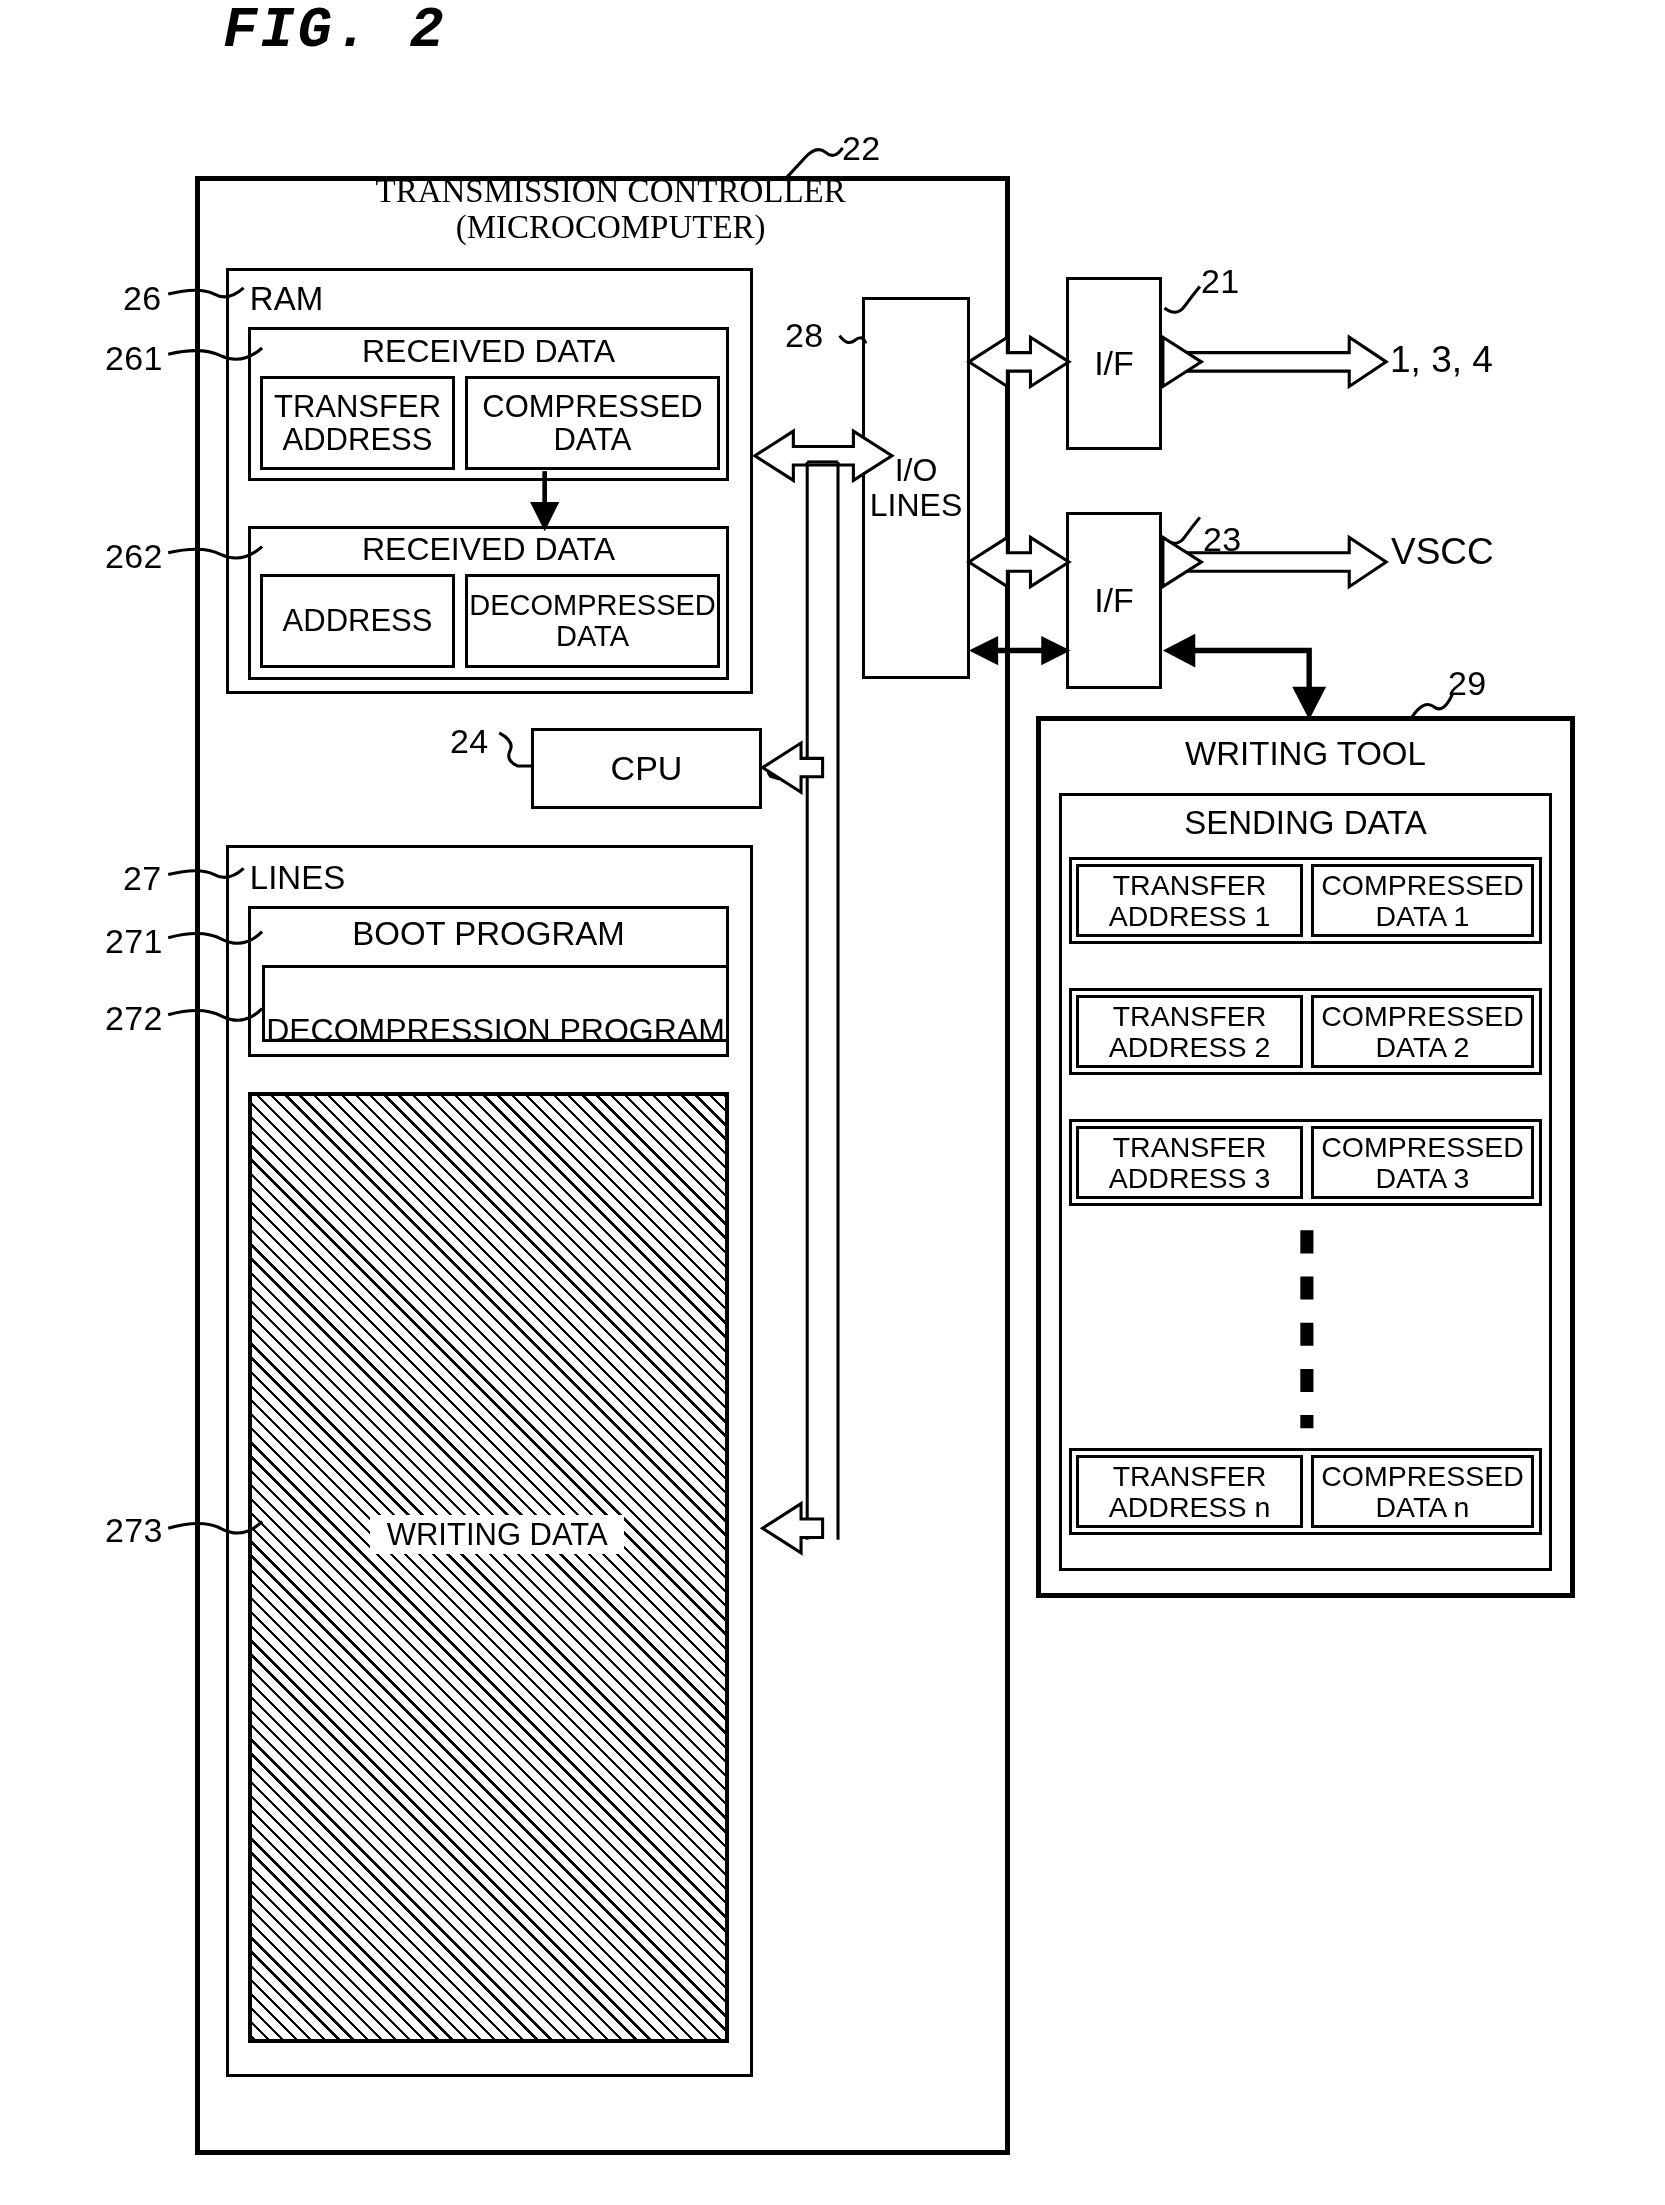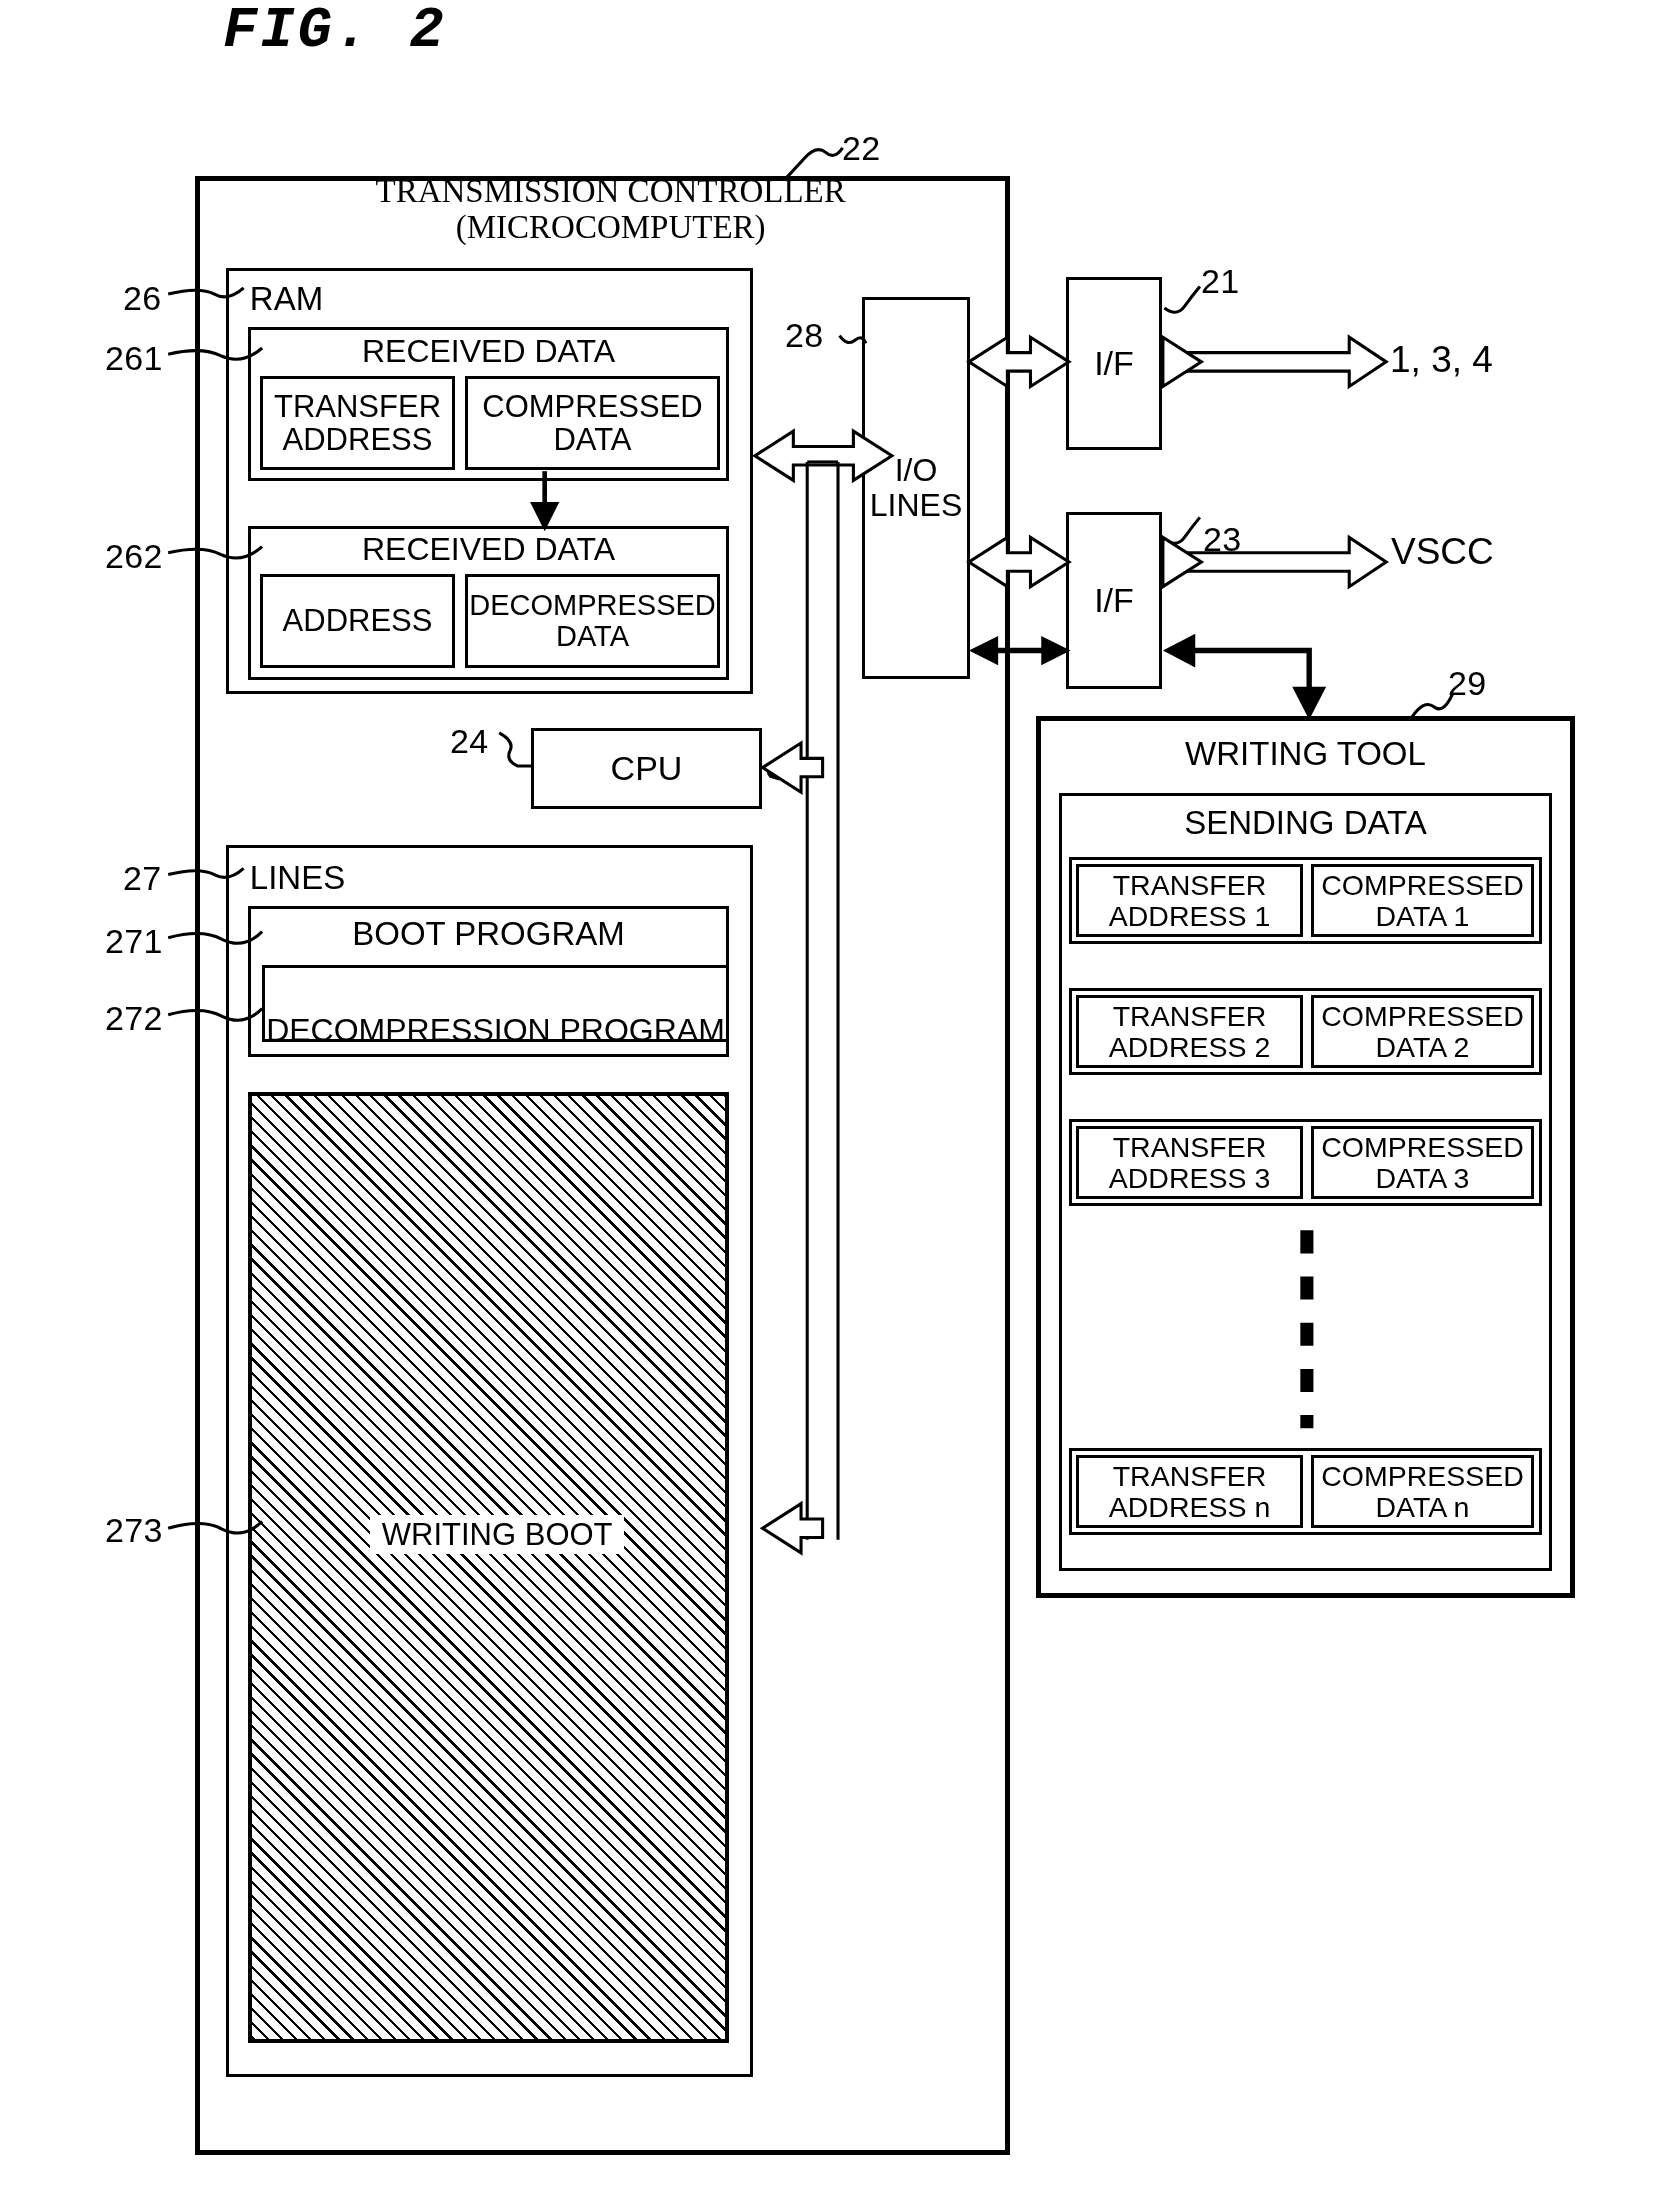--- a/index.html
+++ b/index.html
@@ -62,21 +62,21 @@
 
 <div class="box thin" style="left:248px;top:906px;width:481px;height:151px;"></div>
 <div class="lbl" style="left:248px;top:910px;width:481px;height:48px;font-size:33px;">BOOT PROGRAM</div>
 <div class="refnum" style="left:105px;top:922px;">271</div>
 
 <div class="box thin" style="left:262px;top:965px;width:467px;height:77px;"></div>
 <div class="lbl" style="left:262px;top:965px;width:467px;height:58px;font-size:32px;margin-top:36px;">DECOMPRESSION PROGRAM</div>
 <div class="refnum" style="left:105px;top:999px;">272</div>
 
 <div class="hatch" style="left:248px;top:1092px;width:481px;height:951px;"></div>
-<div class="warea" style="left:370px;top:1515px;width:239px;text-align:center;">WRITING BOOT</div>
+<div class="warea" style="left:370px;top:1515px;width:239px;text-align:center;">WRITING DATA</div>
 <div class="refnum" style="left:105px;top:1511px;">273</div>
 
 <div class="box" style="left:862px;top:297px;width:108px;height:382px;"></div>
 <div class="lbl" style="left:862px;top:297px;width:108px;height:382px;font-size:32px;">I/O
 LINES</div>
 <div class="refnum" style="left:785px;top:316px;">28</div>
 
 <div class="box" style="left:1066px;top:277px;width:96px;height:173px;"></div>
 <div class="lbl" style="left:1066px;top:277px;width:96px;height:173px;font-size:34px;">I/F</div>
 <div class="refnum" style="left:1201px;top:262px;">21</div>

